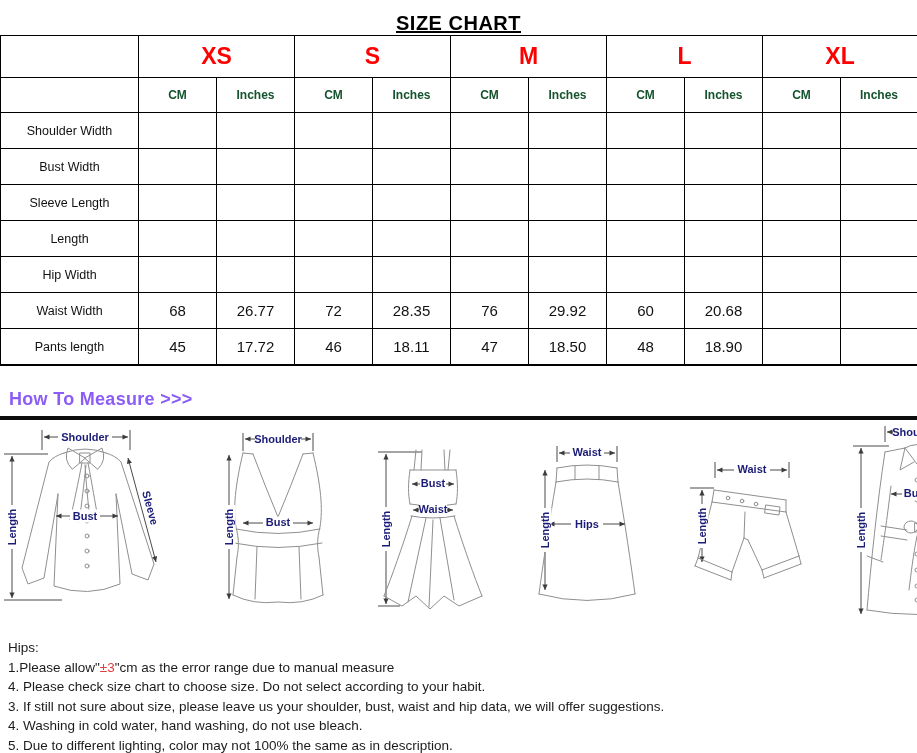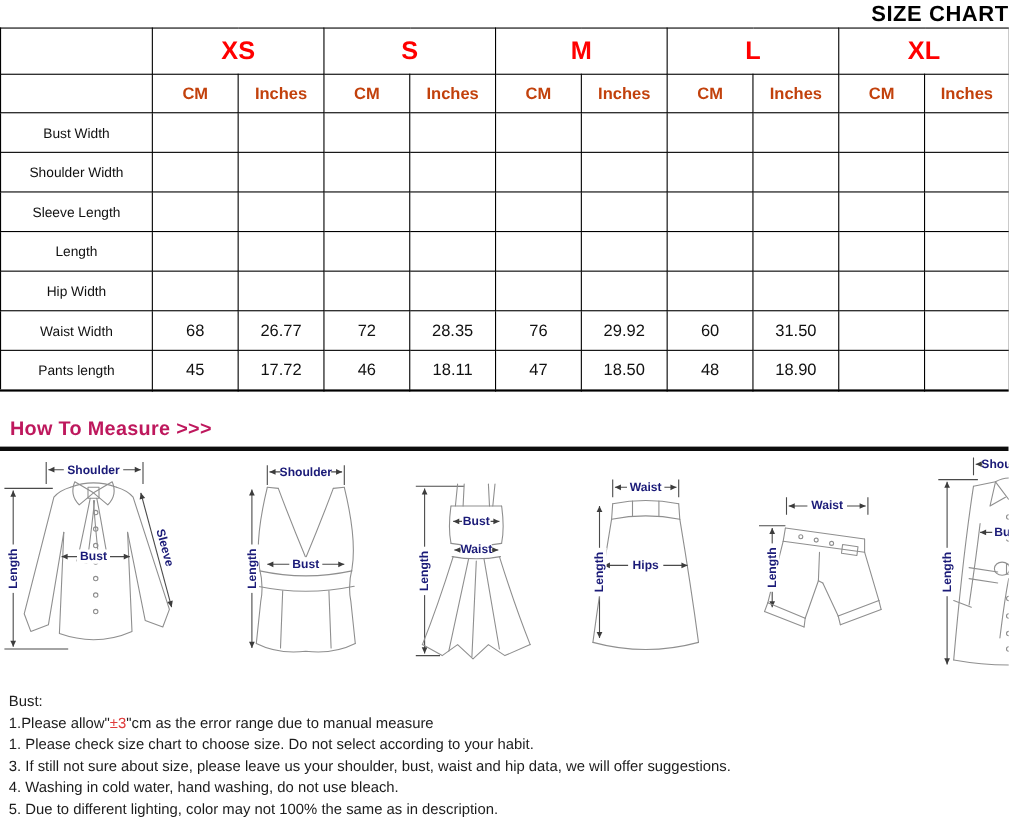--- a/index.html
+++ b/index.html
@@ -1,33 +1,33 @@
 <!DOCTYPE html>
 <html><head>
 <meta charset="utf-8">
 <style>
   html,body{margin:0;padding:0;}
   body{
     width:917px;height:753px;overflow:hidden;background:#fff;
     font-family:"Liberation Sans","DejaVu Sans",sans-serif;color:#1a1a1a;position:relative;
   }
-  .title{text-align:right;font-size:20px;font-weight:bold;padding-top:2px;letter-spacing:.5px;color:#000;}
+  .title{text-align:center;font-size:20px;font-weight:bold;padding-top:12px;letter-spacing:.5px;color:#000;text-decoration:underline;}
   
   table.size{border-collapse:collapse;table-layout:fixed;width:917px;margin-top:0;border-bottom:2px solid #000;}
   table.size td{border:1px solid #000;text-align:center;vertical-align:middle;overflow:hidden;padding:0;background:#fff;}
   td.g{background:#d6dce4;}
   tr.sizes td{height:41px;}
   tr.units td{height:34px;}
   tr.data td{height:35px;}
   .size-letter{color:#ff0000;font-weight:bold;font-size:23px;}
-  .unit{font-weight:bold;font-size:15px;color:#c2410c;}
+  .unit{font-weight:bold;font-size:12px;color:#14532d;}
   .rlabel{font-size:12.5px;color:#111;}
   .val{font-size:15px;color:#111;}
   
-  .measure-head{color:#be185d;font-weight:bold;font-size:18px;margin:23px 0 6px 9px;letter-spacing:.3px;}
+  .measure-head{color:#8b5cf6;font-weight:bold;font-size:18px;margin:23px 0 6px 9px;letter-spacing:.3px;}
   .rule{height:4px;background:#0d0d0d;}
   .figs{display:flex;align-items:flex-start;justify-content:space-between;padding:2px 2px 0 2px;height:206px;gap:37px;}
   .fig{flex:0 0 auto;}
   .m-blouse{margin-top:6px;} .m-tank{margin-top:9px;} .m-dress{margin-top:14px;}
   .m-skirt{margin-top:22px;} .m-shorts{margin-top:38px;} .m-coat{margin-top:2px;} .m-pants{margin-top:6px;}
   svg .ln{stroke:#8f8f8f;fill:none;stroke-width:1;stroke-linecap:round;stroke-linejoin:round;}
   svg .mk{stroke:#4a4a4a;fill:none;stroke-width:1;}
   svg .tick{stroke:#4a4a4a;stroke-width:1;}
   svg .bg{fill:#ffffff;}
   svg text.lab{fill:#1b1b78;font-weight:bold;font-size:11px;text-anchor:middle;font-family:"Liberation Sans","DejaVu Sans",sans-serif;}
@@ -71,34 +71,34 @@
     <td class="unit">CM</td>
     <td class="unit">Inches</td>
     <td class="unit g">CM</td>
     <td class="unit g">Inches</td>
     <td class="unit">CM</td>
     <td class="unit">Inches</td>
     <td class="unit g">CM</td>
     <td class="unit g">Inches</td>
   </tr>
   <tr class="data">
+    <td class="rlabel">Shoulder Width</td>
+    <td class="val g"></td>
+    <td class="val g"></td>
+    <td class="val"></td>
+    <td class="val"></td>
+    <td class="val g"></td>
+    <td class="val g"></td>
+    <td class="val"></td>
+    <td class="val"></td>
+    <td class="val g"></td>
+    <td class="val g"></td>
+  </tr>
+  <tr class="data">
     <td class="rlabel">Bust Width</td>
-    <td class="val g"></td>
-    <td class="val g"></td>
-    <td class="val"></td>
-    <td class="val"></td>
-    <td class="val g"></td>
-    <td class="val g"></td>
-    <td class="val"></td>
-    <td class="val"></td>
-    <td class="val g"></td>
-    <td class="val g"></td>
-  </tr>
-  <tr class="data">
-    <td class="rlabel">Shoulder Width</td>
     <td class="val g"></td>
     <td class="val g"></td>
     <td class="val"></td>
     <td class="val"></td>
     <td class="val g"></td>
     <td class="val g"></td>
     <td class="val"></td>
     <td class="val"></td>
     <td class="val g"></td>
     <td class="val g"></td>
@@ -144,21 +144,21 @@
   </tr>
   <tr class="data">
     <td class="rlabel">Waist Width</td>
     <td class="val g">68</td>
     <td class="val g">26.77</td>
     <td class="val">72</td>
     <td class="val">28.35</td>
     <td class="val g">76</td>
     <td class="val g">29.92</td>
     <td class="val">60</td>
-    <td class="val">31.50</td>
+    <td class="val">20.68</td>
     <td class="val g"></td>
     <td class="val g"></td>
   </tr>
   <tr class="data">
     <td class="rlabel">Pants length</td>
     <td class="val g">45</td>
     <td class="val g">17.72</td>
     <td class="val">46</td>
     <td class="val">18.11</td>
     <td class="val g">47</td>
@@ -450,19 +450,19 @@
     <text class="lab lab-s" x="97" y="86">Thigh</text>
     <g transform="translate(12,108) rotate(-90)">
         <rect class="bg" x="-22" y="-6.5" width="44" height="13"></rect>
       <text class="lab" x="0" y="3.5">Length</text>
       </g>
   </svg>
 
 </div>
 
 <div class="notes">
-  <div>Bust:</div>
+  <div>Hips:</div>
   <div><span>1.Please allow"</span><span class="red">±3</span><span>"cm as the error range due to manual measure</span></div>
-  <div>1. Please check size chart to choose size. Do not select according to your habit.</div>
+  <div>4. Please check size chart to choose size. Do not select according to your habit.</div>
   <div>3. If still not sure about size, please leave us your shoulder, bust, waist and hip data, we will offer suggestions.</div>
   <div>4. Washing in cold water, hand washing, do not use bleach.</div>
   <div>5. Due to different lighting, color may not 100% the same as in description.</div>
 </div>
 
 </body></html>

